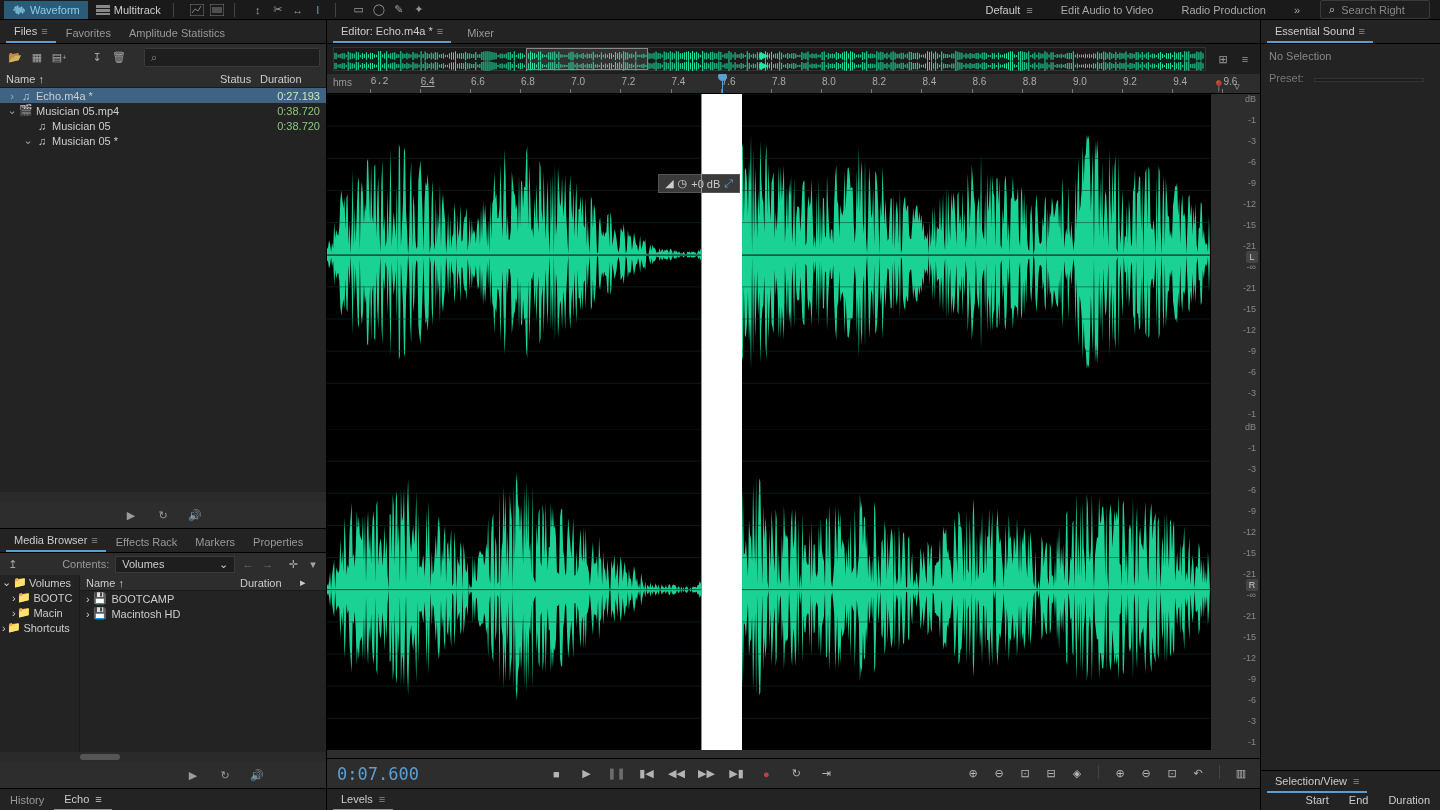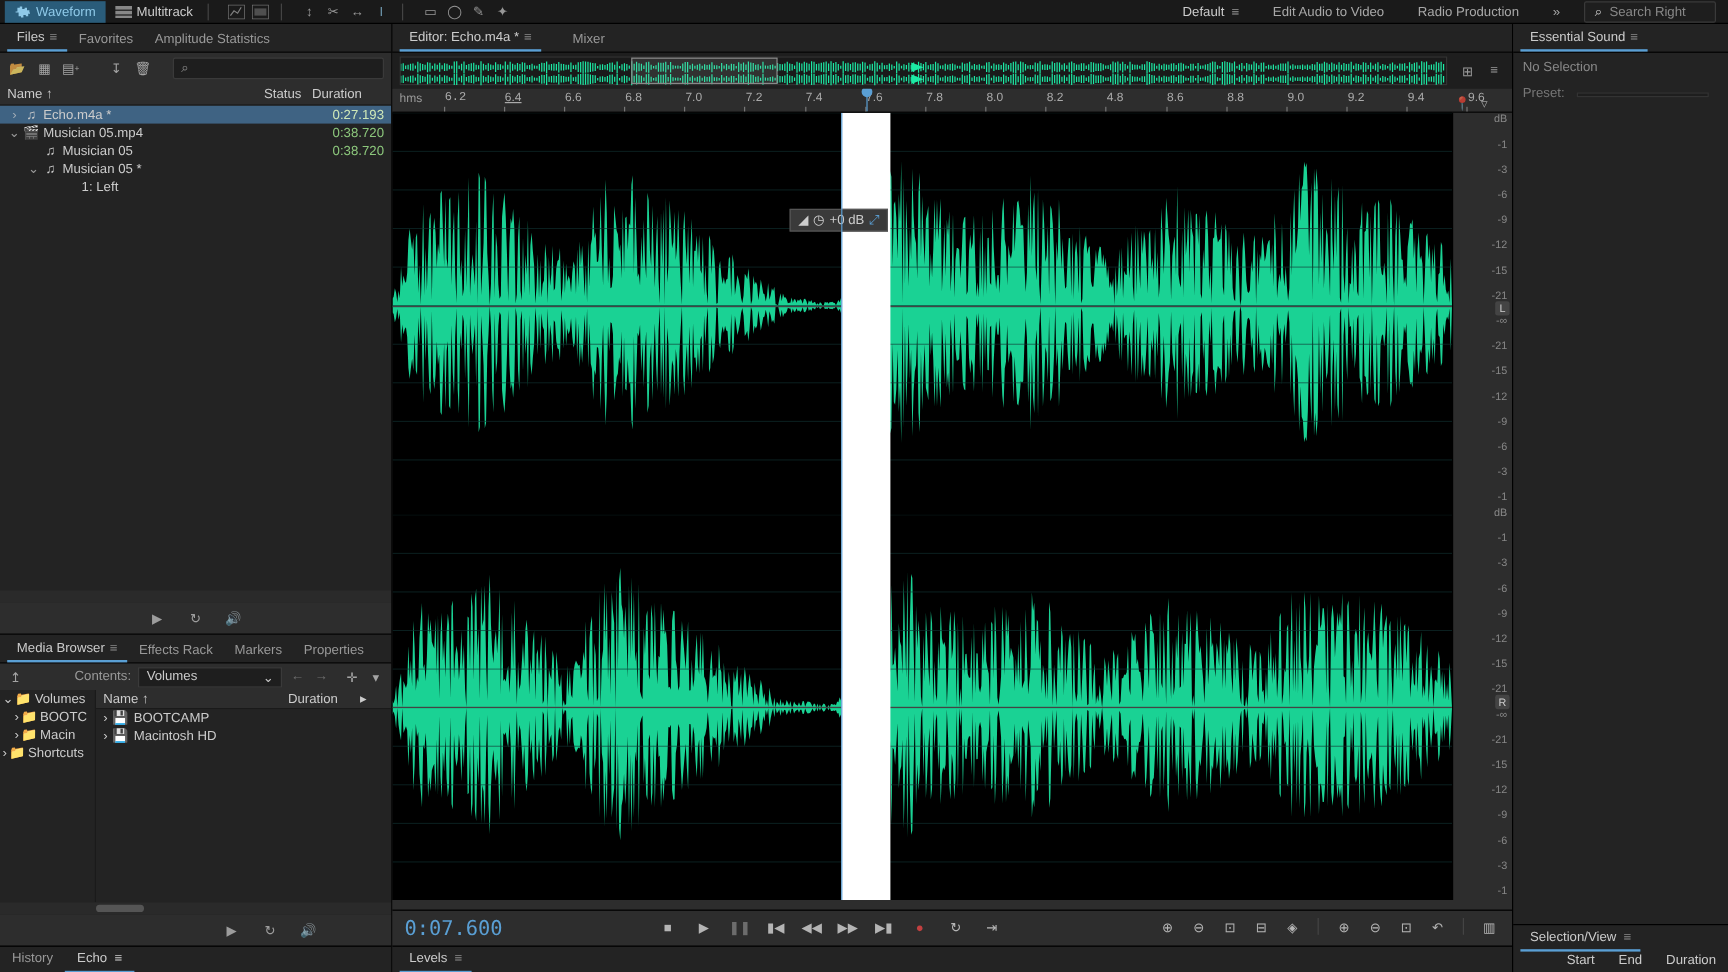--- a/index.html
+++ b/index.html
@@ -46,25 +46,25 @@
 .mb-body{flex:1;display:flex;background:#232323;min-height:0}
 .mb-tree{width:80px;border-right:1px solid #1a1a1a;overflow:hidden}
 .mb-tree-row{height:15px;display:flex;align-items:center;padding:0 2px;gap:2px;font-size:10px}
 .mb-list{flex:1;display:flex;flex-direction:column}
 .mb-list-head{height:16px;background:#2d2d2d;display:flex;align-items:center;padding:0 6px;border-bottom:1px solid #1a1a1a}
 .mb-list-head .n{flex:1}
 .mb-list-row{height:15px;display:flex;align-items:center;padding:0 6px;gap:4px}
 .mb-scroll{height:10px;background:#2a2a2a;position:relative}
 .mb-scroll .thumb{position:absolute;left:80px;width:40px;height:6px;top:2px;background:#555;border-radius:3px}
 .mb-trans{height:26px;display:flex;align-items:center;justify-content:flex-end;gap:14px;padding-right:60px;background:#2d2d2d}
-.bottom-strip{height:22px;border-top:1px solid #000;display:flex;align-items:flex-start;background:#232323}
+.bottom-strip{height:22px;border-top:1px solid #000;display:flex;align-items:center;background:#232323}
 .bot-tab{padding:4px 10px;color:#999;cursor:pointer}
 .bot-tab.active{color:#eee;border-bottom:2px solid #5a9fd4}
 .center-col{flex:1;display:flex;flex-direction:column;min-width:0}
-.editor-tabs{height:24px;display:flex;align-items:flex-end;padding-left:6px;gap:18px;border-bottom:1px solid #000}
+.editor-tabs{height:24px;display:flex;align-items:flex-end;padding-left:6px;gap:8px;border-bottom:1px solid #000}
 .overview{height:30px;background:#1e1e1e;display:flex;align-items:center;padding:0 6px;gap:2px;position:relative}
 .ov-track{flex:1;height:24px;position:relative;background:#1a1a1a;border:1px solid #333}
 .ov-wave{position:absolute;left:0;right:0;top:2px;bottom:2px}
 .ov-sel{position:absolute;top:0;bottom:0;border:1px solid #888;background:rgba(180,180,180,.15)}
 .ov-icons{display:flex;gap:4px;margin-left:6px}
 .ruler{height:20px;background:#2d2d2d;position:relative;display:flex;align-items:center;overflow:hidden;border-bottom:1px solid #000}
 .ruler .hms{position:absolute;left:6px;top:3px;font-size:10px;color:#999}
 .ruler-ticks{position:absolute;left:30px;right:0;top:0;bottom:0}
 .ruler-tick{position:absolute;top:2px;font-size:10px;color:#aaa}
 .ruler-tick::before{content:"";position:absolute;left:-1px;top:13px;width:1px;height:5px;background:#777}
@@ -208,26 +208,20 @@
           <span class="ico">♫</span>
           <span class="fname">Musician 05</span>
           <span class="dur">0:38.720</span>
         </div>
         <div class="file-row" style="padding-left: 22px;">
           <span class="chev">⌄</span>
           <span class="ico">♫</span>
           <span class="fname">Musician 05 *</span>
           <span class="dur"></span>
         </div>
-        <div class="file-row" style="padding-left: 38px;">
-          <span class="chev"></span>
-          <span class="ico"></span>
-          <span class="fname">1: Left</span>
-          <span class="dur"></span>
-        </div>
       </div>
     <div class="files-scroll"></div>
     <div class="files-trans">
       <div class="tool-icon">▶</div>
       <div class="tool-icon">↻</div>
       <div class="tool-icon">🔊</div>
     </div>
 
     <div class="media-panel">
       <div class="panel-tabs">
@@ -336,21 +330,21 @@
           <div class="ruler-tick" style="left: 7.05556%; text-decoration: underline;">6.4</div>
           <div class="ruler-tick" style="left: 12.6111%;">6.6</div>
           <div class="ruler-tick" style="left: 18.1667%;">6.8</div>
           <div class="ruler-tick" style="left: 23.7222%;">7.0</div>
           <div class="ruler-tick" style="left: 29.2778%;">7.2</div>
           <div class="ruler-tick" style="left: 34.8333%;">7.4</div>
           <div class="ruler-tick" style="left: 40.3889%;">7.6</div>
           <div class="ruler-tick" style="left: 45.9444%;">7.8</div>
           <div class="ruler-tick" style="left: 51.5%;">8.0</div>
           <div class="ruler-tick" style="left: 57.0556%;">8.2</div>
-          <div class="ruler-tick" style="left: 62.6111%;">4.8</div>
+          <div class="ruler-tick" style="left: 62.6111%;">8.4</div>
           <div class="ruler-tick" style="left: 68.1667%;">8.6</div>
           <div class="ruler-tick" style="left: 73.7222%;">8.8</div>
           <div class="ruler-tick" style="left: 79.2778%;">9.0</div>
           <div class="ruler-tick" style="left: 84.8333%;">9.2</div>
           <div class="ruler-tick" style="left: 90.3889%;">9.4</div>
           <div class="ruler-tick" style="left: 95.9444%;">9.6</div>
         </div>
       <div class="playhead" style="left:42.3%">
           <div class="playhead-handle"></div>
         </div>

